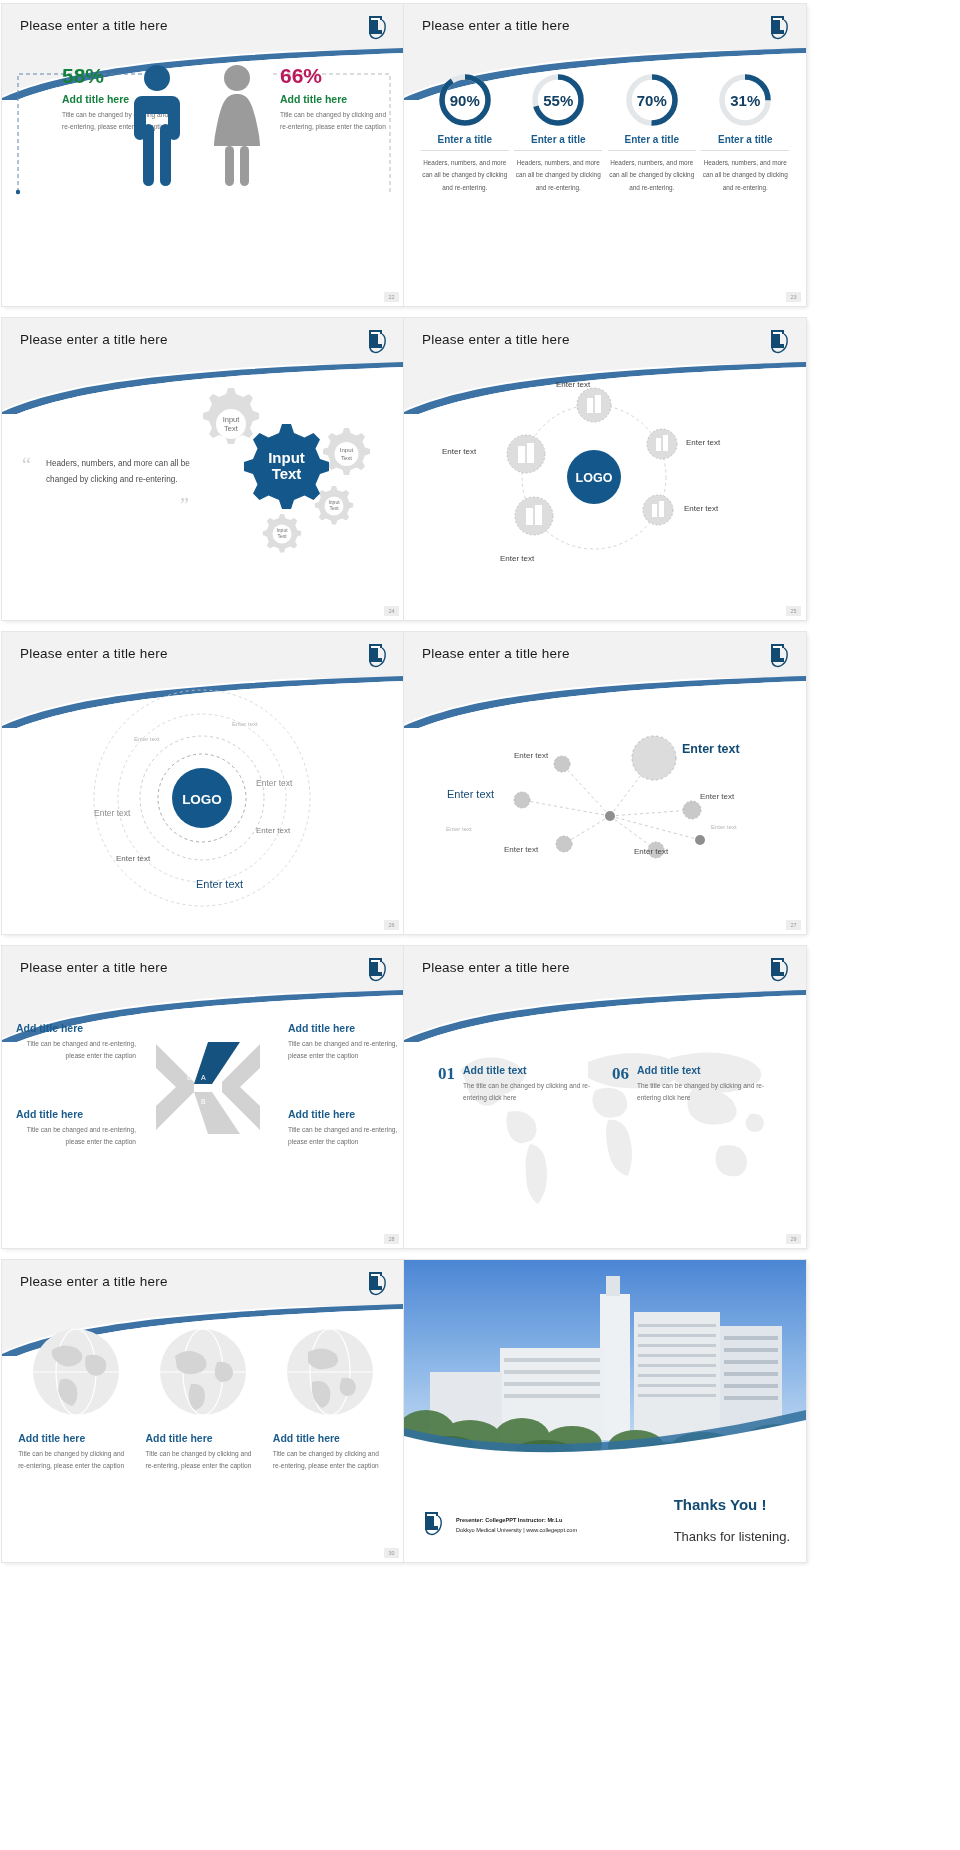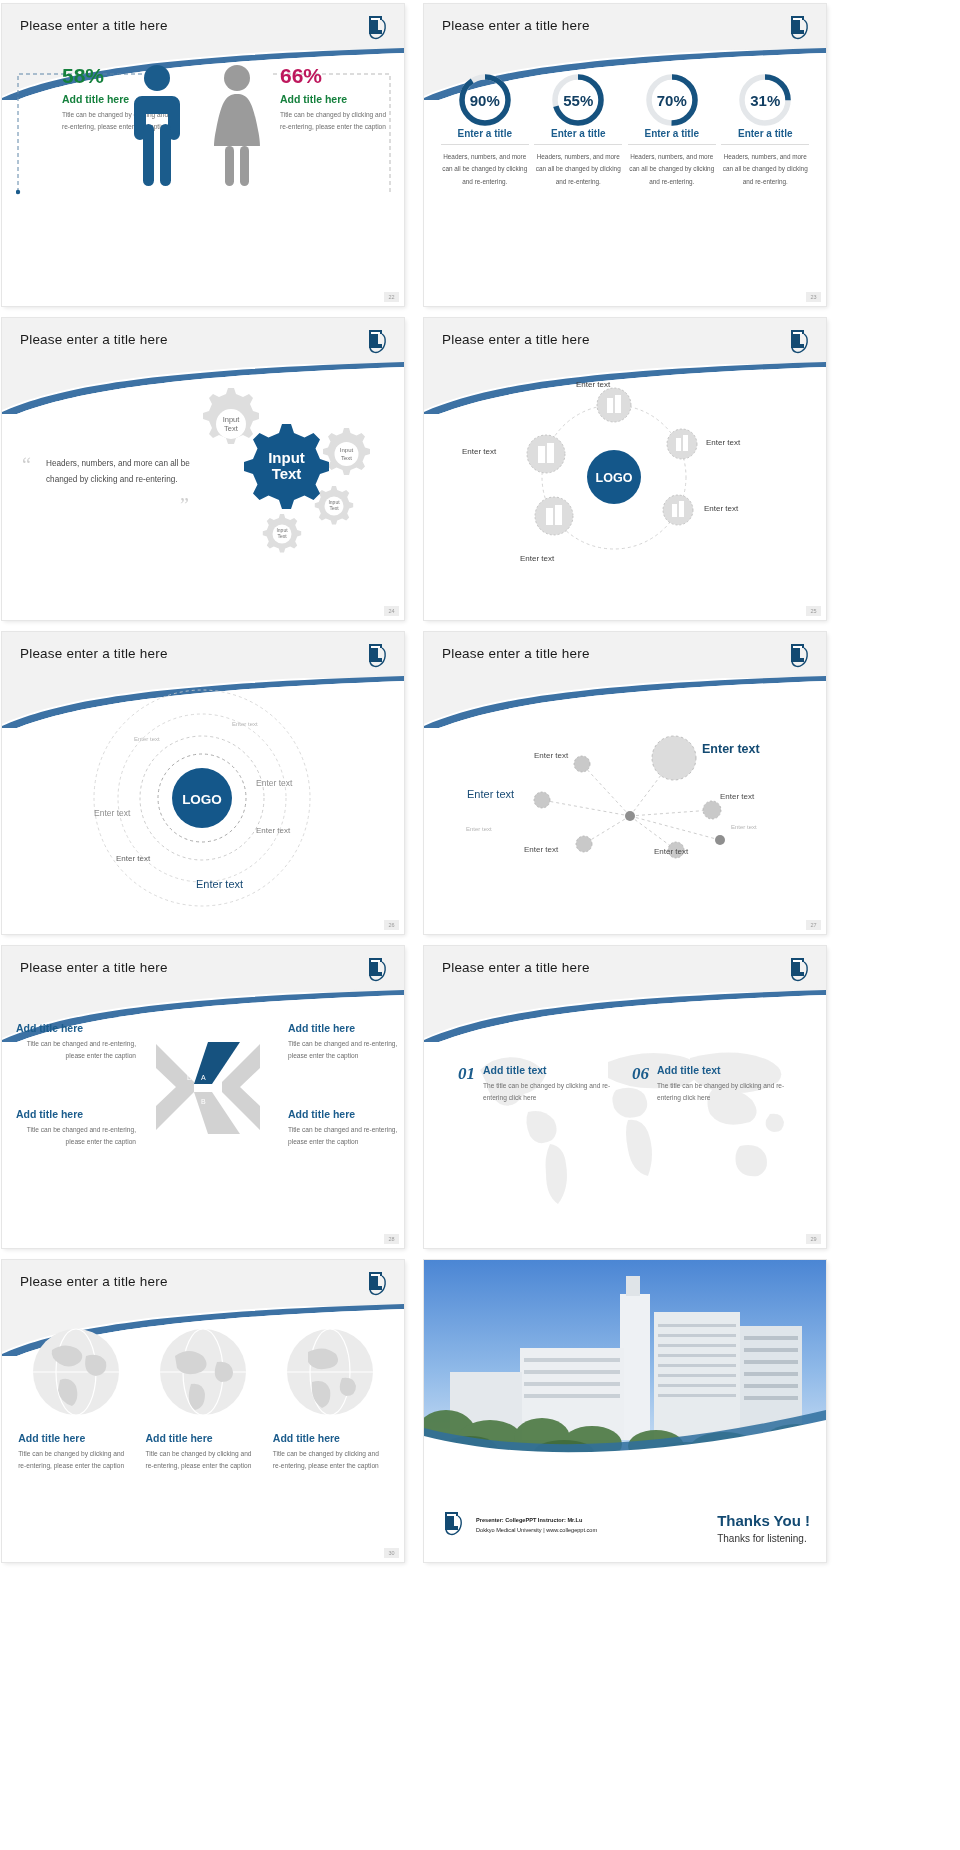--- a/index.html
+++ b/index.html
@@ -1,56 +1,56 @@
 <!DOCTYPE html>
 <html><head>
 <meta charset="utf-8">
 <style>
   * { box-sizing: border-box; margin:0; padding:0; }
   html,body{ width:960px; height:1850px; background:#ffffff; font-family:"Liberation Sans", sans-serif; }
-  .grid{ display:grid; grid-template-columns:402px 402px; gap:12px 20px; padding:4px 0 0 2px; }
+  .grid{ display:grid; grid-template-columns:402px 402px; gap:12px 0; padding:4px 0 0 2px; }
   .slide{ position:relative; width:402px; height:302px; background:#ffffff; overflow:hidden;
           box-shadow:0 0 0 1px #e6e6e6, 2px 2px 4px rgba(0,0,0,0.10); }
   .shead{ position:absolute; left:0; top:0; width:100%; height:46px; background:#f2f2f2; }
   .stitle{ position:absolute; left:18px; top:14px; font-size:13.5px; color:#1a1a1a; letter-spacing:.2px; }
   .logo{ position:absolute; right:14px; top:8px; width:26px; height:30px; }
   .wave{ position:absolute; left:0; top:36px; width:100%; height:60px; }
   .pg{ position:absolute; right:5px; bottom:4px; width:15px; height:10px; background:#ededed;
        color:#9a9a9a; font-size:5.5px; line-height:10px; text-align:center; }
   .blue{ color:#15803d; } .gry{ color:#be185d; }
   .body{ position:absolute; left:0; top:46px; width:100%; bottom:0; }
 
   
   .pct{ font-size:21px; font-weight:bold; }
   .ah{ font-size:10.5px; font-weight:bold; margin-top:5px; }
   .cap{ font-size:6.6px; color:#6f6f6f; line-height:1.75; margin-top:4px; }
 
   
   .dcol{ width:88px; text-align:center; }
   .dnum{ position:absolute; inset:0; display:flex; align-items:center; justify-content:center;
          font-size:15px; font-weight:bold; color:#123f63;text-align:center; }
-  .dtitle{ font-size:10px; font-weight:bold; color:#1b5c8c; padding-bottom:5px;
+  .dtitle{ font-size:10px; font-weight:bold; color:#1b5c8c; margin-top:6px; padding-bottom:5px;
            border-bottom:1px solid #dcdcdc; }
   .dtxt{ font-size:6.4px; color:#595959; line-height:1.95; margin-top:6px; }
 
   
   .quote{ font-size:8.2px; color:#4a4a4a; line-height:2.0; }
   .qm{ font-size:20px; color:#cfcfcf; font-family:"Liberation Serif", serif; }
 
   .et{ font-size:8px; color:#3d3d3d; }
   .etb{ font-size:11px; color:#174a74; font-weight:500; }
   .etg{ font-size:6px; color:#b5b5b5; }
   .etm{ font-size:8.5px; color:#8d8d8d; }
 
   .bt{ font-size:10.5px; font-weight:bold; color:#1b5c8c; }
   .bc{ font-size:6.6px; color:#6f6f6f; line-height:1.85; }
-  .num01{ font-size:17px; font-weight:bold; font-style:italic; color:#1b5c8c;
+  .num01{ font-size:17px; font-weight:bold; color:#1b5c8c;
           font-family:"Liberation Serif", serif; }
   .thx{ font-size:15px; font-weight:bold; color:#134a72; }
-  .thxs{ font-size:10px; color:#333; margin-top:4px; }
+  .thxs{ font-size:13px; color:#333; margin-top:16px; }
   .pres{ font-size:5.6px; color:#222; line-height:1.9; }
   svg{ display:block; }
 </style>
 </head>
 <body>
 
 <div class="grid">
 
   <div class="slide">
     <div class="shead"></div>

